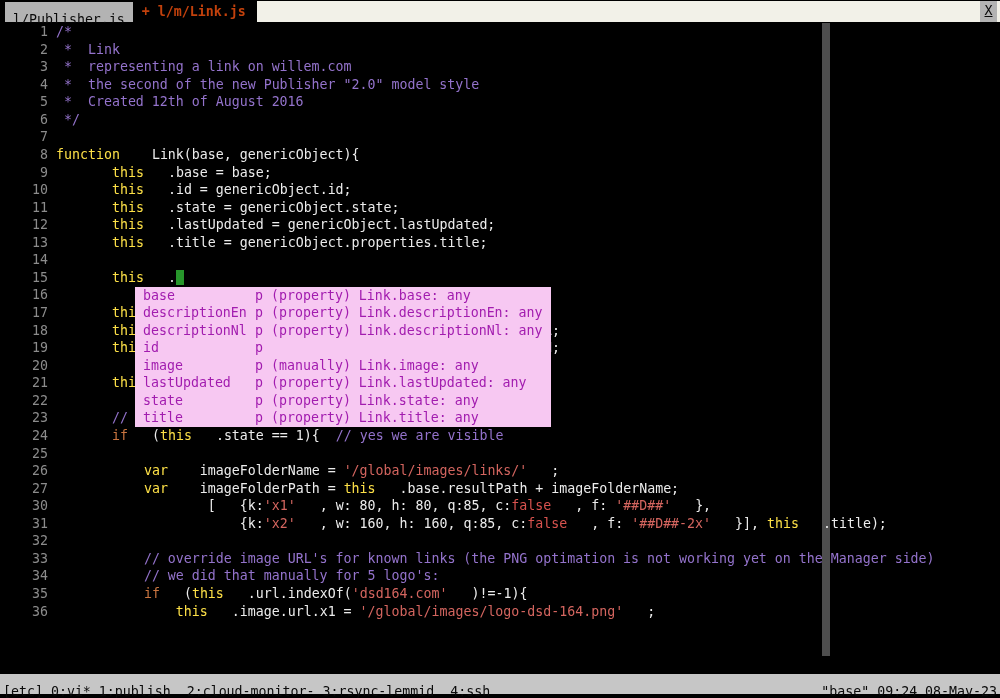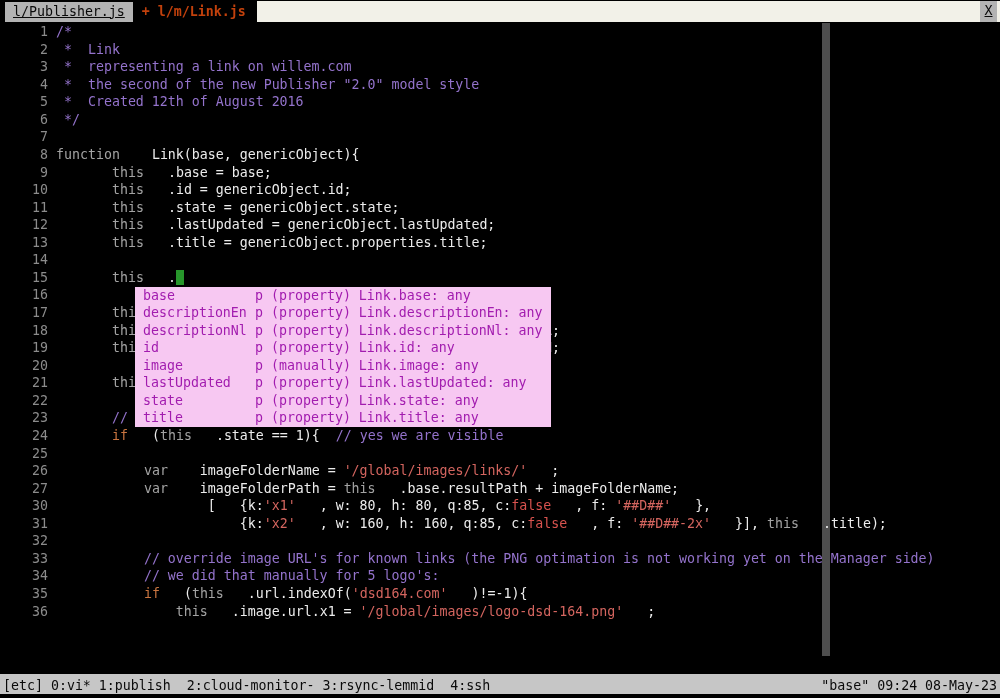--- a/index.html
+++ b/index.html
@@ -5,55 +5,55 @@
   * { margin:0; padding:0; box-sizing:border-box; }
   html,body { background:#000; }
   .screen {
     position:relative; width:1000px; height:698px; background:#000;
     font-family:"DejaVu Sans Mono", monospace; font-size:13.28px; overflow:hidden;
   }
   
   .tabbar { position:absolute; top:0; left:0; width:1000px; height:23px; background:#000;
             display:flex; align-items:center; white-space:pre; }
   .tab-other { margin-left:5px; background:#b3b3b3; color:#0a0a0a; height:20px; line-height:20px;
-               padding:0 8px; text-decoration:underline; }
+               padding:8px 8px; text-decoration:underline; }
   .tab-current { color:#c2410c; font-weight:bold; margin-left:9px; height:20px; line-height:20px; }
   .tab-current .flag { margin-right:8px; }
   .tab-fill { flex:1; background:#f2f1e8; height:21px; margin-left:11px; }
   .tab-close { background:#b3b3b3; color:#0a0a0a; height:21px; line-height:20px; width:17px;
                text-align:center; text-decoration:underline; }
   .tab-fill-end { background:#f2f1e8; height:21px; width:3px; }
   
   .editor { position:absolute; top:23px; left:0; width:1000px; height:651px; background:#000; }
   .colorcolumn { position:absolute; left:822px; top:0; width:8px; height:633px; background:#4e4e4e; z-index:0; }
   .row { position:relative; display:flex; height:17.57px; line-height:17.57px; white-space:pre; z-index:1; }
   .gutter { flex:none; width:48px; text-align:right; color:#8c8c8c; }
   .codetext { position:relative; flex:1; padding-left:8px; color:#ececec; }
   .seg-t { color:#ececec;margin-left:24px; }
   .seg-c { color:#9473cc; }
-  .seg-k { color:#a3a3a3; }
+  .seg-k { color:#fde047; }
   .seg-i { color:#c97540;margin-top:48px; }
   .seg-s { color:#d4655f; }
   .seg-b { color:#d9534f; }
   .cursor { display:inline-block; width:8px; height:15px; background:#27962b; vertical-align:text-bottom; }
   .tail { position:absolute; top:0; color:#ececec; }
   
   .popup { position:absolute; left:135px; top:263.5px; width:416px; height:140.6px;
            background:#f7c8f2; color:#a21caf; z-index:5; overflow:hidden; }
   .prow { display:flex; height:17.57px; line-height:17.57px; white-space:pre; padding-left:8px; }
   .pword { flex:none; width:112px; }
   .pkind { flex:none; width:16px; }
   .pdetail { flex:1; }
   
   .modeline { position:absolute; top:655.5px; left:0; width:1000px; height:17.57px; line-height:17.57px;
               color:#f2f2f2; font-weight:bold; padding-left:3px; white-space:pre; background:#000; }
   
   .tmuxbar { position:absolute; top:674px; left:0; width:1000px; height:20px; background:#c6c6c6;
              color:#0a0a0a; display:flex; justify-content:space-between; line-height:20px;
-             padding:2px 3px; white-space:pre; }
+             padding:8px 3px; white-space:pre; }
 </style>
 </head>
 <body>
 
 <div class="screen">
 
   <div class="tabbar">
     <div class="tab-other">l/Publisher.js</div>
     <div class="tab-current"><span class="flag">+</span><span>l/m/Link.js</span></div>
     <div class="tab-fill"></div>
@@ -96,21 +96,21 @@
         <div class="row"><span class="gutter">32</span><span class="codetext"></span></div>
         <div class="row"><span class="gutter">33</span><span class="codetext"><span class="seg-t">        </span><span class="seg-c">// override image URL's for known links (the PNG optimation is not working yet on the Manager side)</span></span></div>
         <div class="row"><span class="gutter">34</span><span class="codetext"><span class="seg-t">        </span><span class="seg-c">// we did that manually for 5 logo's:</span></span></div>
         <div class="row"><span class="gutter">35</span><span class="codetext"><span class="seg-t">        </span><span class="seg-i">if</span><span class="seg-t">(</span><span class="seg-k">this</span><span class="seg-t">.url.indexOf(</span><span class="seg-s">'dsd164.com'</span><span class="seg-t">)!=-1){</span></span></div>
         <div class="row"><span class="gutter">36</span><span class="codetext"><span class="seg-t">            </span><span class="seg-k">this</span><span class="seg-t">.image.url.x1 = </span><span class="seg-s">'/global/images/logo-dsd-164.png'</span><span class="seg-t">;</span></span></div>
       </div>
     <div class="popup" id="popup">
         <div class="prow"><span class="pword">base</span><span class="pkind">p</span><span class="pdetail">(property) Link.base: any</span></div>
         <div class="prow"><span class="pword">descriptionEn</span><span class="pkind">p</span><span class="pdetail">(property) Link.descriptionEn: any</span></div>
         <div class="prow"><span class="pword">descriptionNl</span><span class="pkind">p</span><span class="pdetail">(property) Link.descriptionNl: any</span></div>
-        <div class="prow"><span class="pword">id</span><span class="pkind">p</span><span class="pdetail">(property) Link.id: any</span></div>
+        <div class="prow"><span class="pword">id</span><span class="pkind">p</span></div>
         <div class="prow"><span class="pword">image</span><span class="pkind">p</span><span class="pdetail">(manually) Link.image: any</span></div>
         <div class="prow"><span class="pword">lastUpdated</span><span class="pkind">p</span><span class="pdetail">(property) Link.lastUpdated: any</span></div>
         <div class="prow"><span class="pword">state</span><span class="pkind">p</span><span class="pdetail">(property) Link.state: any</span></div>
         <div class="prow"><span class="pword">title</span><span class="pkind">p</span><span class="pdetail">(property) Link.title: any</span></div>
       </div>
   </div>
 
 
   <div class="tmuxbar">
     <span>[etc] 0:vi* 1:publish  2:cloud-monitor- 3:rsync-lemmid  4:ssh</span>

